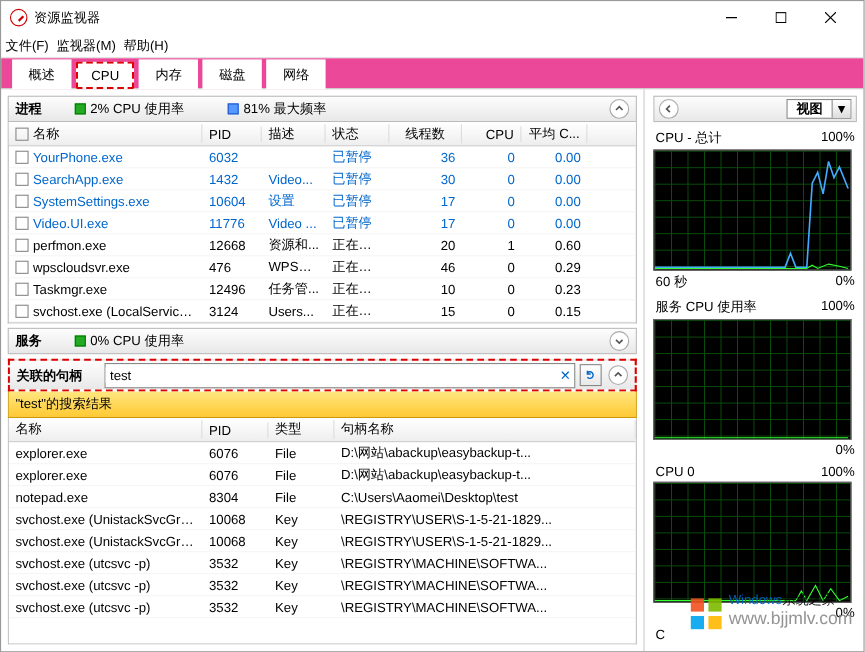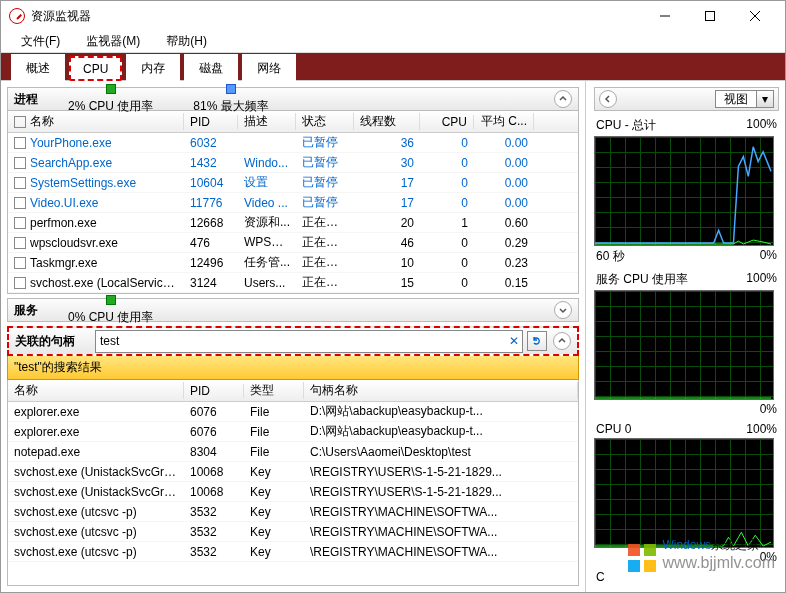--- a/index.html
+++ b/index.html
@@ -8,75 +8,75 @@
 
 .titlebar { height: 30px; display: flex; align-items: center; padding: 0 8px; }
 .titlebar .app-icon { width: 16px; height: 16px; border: 1px solid #c00; border-radius: 50%; position: relative; margin-right: 6px; }
 .titlebar .app-icon::before { content: ""; position: absolute; width: 2px; height: 6px; background: #c00; left: 50%; top: 50%; transform: translate(-50%,-50%) rotate(45deg); transform-origin: bottom; }
 .titlebar .title { flex: 1; font-family: Liberation Serif, serif; }
 .winbtns { display: flex; }
 .winbtn { width: 45px; height: 30px; display: flex; align-items: center; justify-content: center; }
 .winbtn svg { width: 10px; height: 10px; }
 
 
-.menubar { height: 22px; display: flex; align-items: center; padding: 0 20px; gap: 26px; border-bottom: 1px solid #ddd; }
+.menubar { height: 22px; display: flex; align-items: center; padding: 0 4px; gap: 7px; border-bottom: 1px solid #ddd; }
 .menubar span { }
 
 
-.tabbar { height: 28px; display: flex; align-items: flex-end; padding: 0 10px; gap: 4px; border-bottom: 1px solid #ccc; background: #7f1d1d; }
+.tabbar { height: 28px; display: flex; align-items: flex-end; padding: 0 10px; gap: 4px; border-bottom: 1px solid #ccc; background: #ec4899; }
 .tab { padding: 5px 14px 4px; border: 1px solid transparent; border-bottom: none; position: relative; top: 1px; background: #fff; }
 .tab.active-highlight { border: 2px dashed #d00; border-radius: 2px; padding: 4px 12px 3px; }
 
 
 .main { display: flex; height: calc(100% - 80px); }
 .left { flex: 1; padding: 6px; overflow: hidden; display: flex; flex-direction: column; gap: 4px; }
 .right { width: 200px; border-left: 1px solid #ccc; padding: 6px 6px 6px 8px; overflow: hidden; }
 
 
 .panel-header { background: linear-gradient(#fdfdfd,#e8e8e8); border: 1px solid #bbb; height: 24px; display: flex; align-items: center; padding: 0 6px; }
 .panel-header .ph-title { font-weight: bold; margin-right: 30px; }
-.panel-header .ph-stat { display: flex; align-items: center; gap: 4px; margin-right: 40px; flex-direction: column; }
+.panel-header .ph-stat { display: flex; align-items: center; gap: 4px; margin-right: 40px; }
 .panel-header .sq { width: 10px; height: 10px; display:inline-block; }
 .panel-header .sq.green { background: #2a2; border:1px solid #070; }
 .panel-header .sq.blue { background: #59f; border:1px solid #25c; }
 .panel-header .spacer { flex:1; }
 .panel-header .collapse { width: 18px; height: 18px; border: 1px solid #aaa; border-radius: 50%; display:flex; align-items:center; justify-content:center; background:#fff; }
 
 
 .tbl { border: 1px solid #bbb; border-top:none; background:#fff; }
 .tbl .hdr { display:flex; background: linear-gradient(#fff,#eee); border-bottom:1px solid #ccc; height:22px; align-items:center; }
 .tbl .hdr .c { padding: 0 6px; border-right:1px solid #ddd; overflow:hidden; white-space:nowrap; }
 .tbl .row { display:flex; height:20px; align-items:center; border-bottom:1px solid #f5f5f5; }
 .tbl .row .c { padding: 0 6px; overflow:hidden; white-space:nowrap; text-overflow:ellipsis; }
 .tbl .row .c.link { color: #0066cc; }
 .tbl .row .c.num { text-align:right; }
 .chk { width:12px; height:12px; border:1px solid #888; display:inline-block; margin-right:4px; vertical-align:middle; }
 
 
-.p-c1{width:176px;} .p-c2{width:54px;} .p-c3{width:58px;} .p-c4{width:58px;} .p-c5{width:66px; text-align:left;} .p-c6{width:54px; text-align:right;} .p-c7{width:60px; text-align:right;}
+.p-c1{width:176px;} .p-c2{width:54px;} .p-c3{width:58px;} .p-c4{width:58px;} .p-c5{width:66px; text-align:center;} .p-c6{width:54px; text-align:right;} .p-c7{width:60px; text-align:right;}
 
 
 .h-c1{width:176px;} .h-c2{width:60px;} .h-c3{width:60px;} .h-c4{flex:1;}
 
 
 .handles-head { background: linear-gradient(#fdfdfd,#e8e8e8); border: 1px solid #bbb; height: 30px; display:flex; align-items:center; padding: 3px 6px; border-style: dashed; border-color: #d00; border-width: 2px; }
 .handles-head .ph-title { font-weight:bold; margin-right:20px; }
 .searchbox { flex:1; display:flex; align-items:center; border:1px solid #888; background:#fff; height:23px; margin-right:4px; }
 .searchbox input { border:none; outline:none; flex:1; padding:0 4px; font-size:12px; }
 .searchbox .clear { width:16px; text-align:center; color:#06c; cursor:pointer; }
 .refresh-btn { width: 20px; height:20px; border:1px solid #888; background:linear-gradient(#fff,#e8e8e8); display:flex; align-items:center; justify-content:center; color:#06c; }
 .handles-head .collapse { width: 18px; height: 18px; border: 1px solid #aaa; border-radius: 50%; display:flex; align-items:center; justify-content:center; background:#fff; margin-left:6px; }
 
 .result-bar { background: linear-gradient(#ffe680,#ffc933); border:1px solid #cc9900; border-top:none; padding:3px 6px; font-size:12px; }
 
 
 .view-header { background: linear-gradient(#fdfdfd,#e8e8e8); border:1px solid #bbb; height:24px; display:flex; align-items:center; padding:0 4px; justify-content:space-between; }
 .view-header .collapse { width: 18px; height: 18px; border: 1px solid #aaa; border-radius: 50%; display:flex; align-items:center; justify-content:center; background:#fff; }
 .view-dd { display:flex; align-items:center; border:1px solid #888; background:#fff; height:18px; }
-.view-dd span { padding:0 8px; }
+.view-dd span { padding:0 8px;font-weight:bold; }
 .view-dd .dd-btn { width:16px; border-left:1px solid #888; display:flex; align-items:center; justify-content:center; height:100%; background:linear-gradient(#fff,#ddd); }
 
 .chart-block { margin-top:6px; }
 .chart-head { display:flex; justify-content:space-between; font-size:11px; padding:0 2px 2px; }
 .chart { width: 180px; height: 110px; background:#000; border:1px solid #666; position:relative; overflow:hidden; }
 .chart .grid { position:absolute; inset:0; background-image: linear-gradient(#0a4d0a 1px, transparent 1px), linear-gradient(90deg, #0a4d0a 1px, transparent 1px); background-size: 15px 15px; }
 .chart svg { position:absolute; inset:0; width:100%; height:100%; }
 .chart-foot { display:flex; justify-content:space-between; font-size:11px; padding:2px 2px 0; }
 
 
@@ -165,21 +165,21 @@
               <div class="c p-c2 link">6032</div>
               <div class="c p-c3 link"></div>
               <div class="c p-c4 link">已暂停</div>
               <div class="c p-c5 num link">36</div>
               <div class="c p-c6 num link">0</div>
               <div class="c p-c7 num link">0.00</div>
             </div>
             <div class="row">
               <div class="c p-c1 link"><span class="chk"></span>SearchApp.exe</div>
               <div class="c p-c2 link">1432</div>
-              <div class="c p-c3 link">Windo...</div>
+              <div class="c p-c3 link">Video...</div>
               <div class="c p-c4 link">已暂停</div>
               <div class="c p-c5 num link">30</div>
               <div class="c p-c6 num link">0</div>
               <div class="c p-c7 num link">0.00</div>
             </div>
             <div class="row">
               <div class="c p-c1 link"><span class="chk"></span>SystemSettings.exe</div>
               <div class="c p-c2 link">10604</div>
               <div class="c p-c3 link">设置</div>
               <div class="c p-c4 link">已暂停</div>

